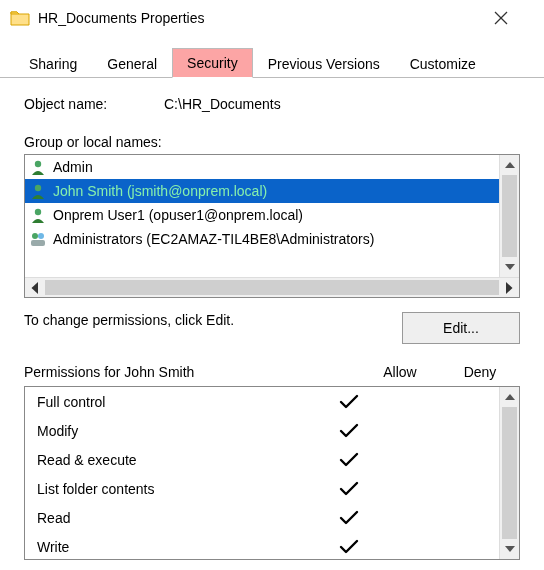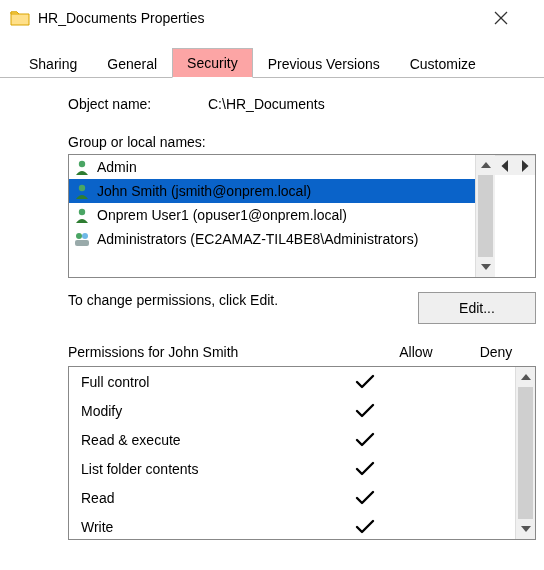--- a/index.html
+++ b/index.html
@@ -51,38 +51,37 @@
     border-bottom: none;
     position: relative;
     top: 1px;
   }
   .tab.active {
     border-color: #bbb;
     background: #fca5a5;
     border-bottom: 1px solid #fff;
   }
   .content {
-    padding: 18px 8px 0 24px;
-    margin-left: 44px;
+    padding: 18px 24px 0 24px;
   }
   .row-objectname {
     display: flex;
     margin-bottom: 22px;
     font-size: 14px;
   }
   .row-objectname .lbl { width: 140px; }
   .section-label {
     font-size: 14px;
     margin-bottom: 4px;
   }
   .listbox-wrap {
     border: 1px solid #888;
     display: flex;
-    flex-direction: row;
-    height: 124px;
+    flex-direction: column;
+    height: 144px;
     margin-bottom: 2px;
   }
   .listbox-body {
     display: flex;
     flex: 1;
     min-height: 0;
   }
   .listbox-items {
     flex: 1;
     overflow: hidden;
@@ -90,21 +89,21 @@
   .user-row {
     display: flex;
     align-items: center;
     height: 24px;
     padding-left: 4px;
     font-size: 14px;
     white-space: nowrap;
   }
   .user-row.selected {
     background: #0a63c9;
-    color: #000000;
+    color: #86efac;
   }
   .user-icon {
     width: 18px; height: 18px; margin-right: 6px;
     flex-shrink: 0;
   }
   .vscroll {
     width: 20px;
     background: #f0f0f0;
     display: flex;
     flex-direction: column;

